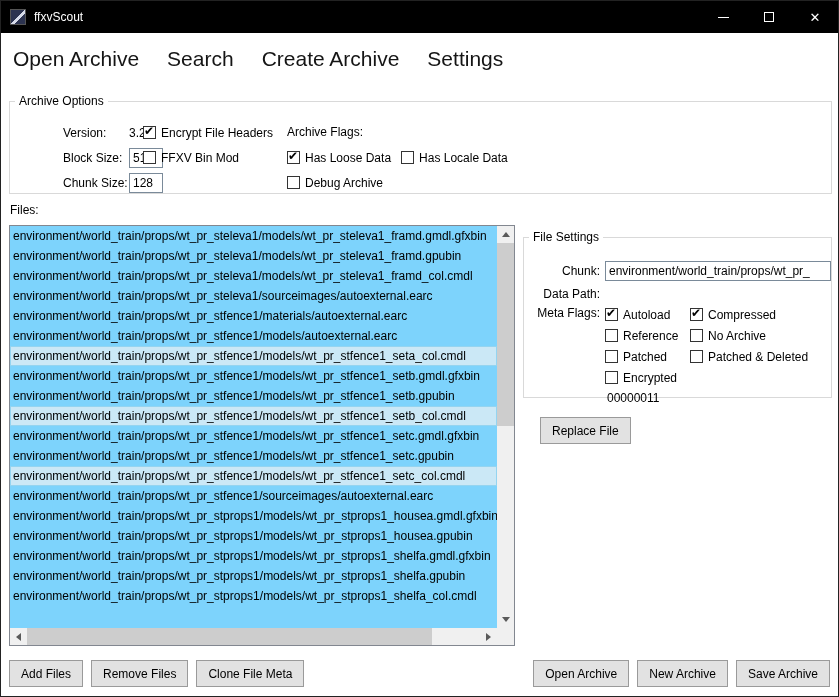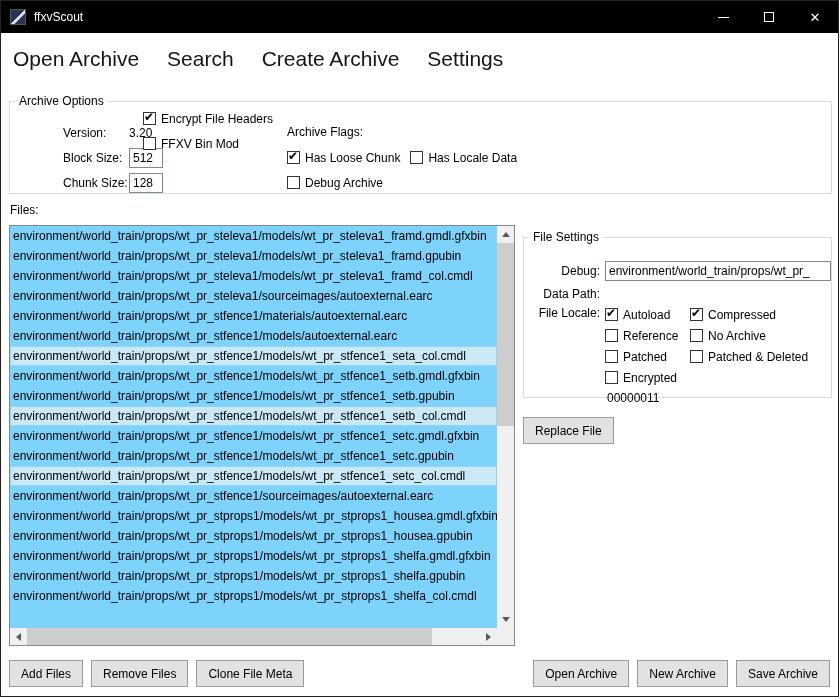--- a/index.html
+++ b/index.html
@@ -32,21 +32,21 @@
   
   .cb-row { display:inline-flex; align-items:center; height:21px; font-size:12px; color:#000; cursor:default; white-space:nowrap; }
   .cb { position:relative; width:13px; height:13px; border:1px solid #333; background:#fff; margin-right:5px; flex:0 0 auto; }
   .cb.checked::after { content:"✔"; position:absolute; left:0; top:-3px; font-size:12px; color:#000; }
 
   
   #archive-options { left:8px; top:93px; width:823px; height:100px; }
   .ao-col1 { position:absolute; left:33px; top:14px;margin-left:20px; }
   .field-row { display:flex; align-items:center; height:21px; margin-bottom:4px; }
   .ao-col1 .lbl { width:66px; }
-  .ao-col2 { position:absolute; left:133px; top:0; }
+  .ao-col2 { position:absolute; left:133px; top:14px; }
   .ao-col2 .cb-row { display:flex; margin-bottom:4px; }
   .ao-col3 { position:absolute; left:277px; top:14px; }
   .ao-col3 .hdr { height:21px; line-height:21px; margin-bottom:4px; }
   .flag-row { display:flex; gap:10px; height:21px; margin-bottom:4px; }
 
   
   .files-label { position:absolute; left:9px; top:202px; font-size:12px; color:#000; }
 
   
   .listbox { position:absolute; left:8px; top:224px; width:506px; height:421px; border:1px solid #828790; background:#7dd3fc; }
@@ -70,21 +70,21 @@
   #file-settings { left:522px; top:229px; width:309px; height:168px; }
   .fs-row { position:absolute; display:flex; align-items:center; height:21px; }
   .fs-label { width:70px; text-align:right; margin-right:5px; font-size:12px; }
   .fs-input { width:226px; }
   .fs-flags-label { position:absolute; top:62px; left:6px; width:70px; text-align:right; font-size:12px; }
   .flags-grid { position:absolute; top:60px; left:81px; display:grid; grid-template-columns:85px auto; }
   .flags-value { position:absolute; top:147px; left:83px; font-size:12px; }
 
   
   .btn { height:27px; padding:0 11px; background:#e2e2e2; border:1px solid #9a9a9a; font-size:12px; font-family:inherit; color:#000; cursor:default; }
-  .replace-btn { position:absolute; left:522px; top:416px; }
+  .replace-btn { position:absolute; left:539px; top:416px; }
   .bottom-left { position:absolute; left:8px; top:659px; display:flex; gap:8px; }
   .bottom-right { position:absolute; right:8px; top:659px; display:flex; gap:8px; }
 </style>
 </head>
 <body>
 
 <div class="window">
 
   <div class="titlebar">
     <div class="app-icon"></div>
@@ -133,21 +133,21 @@
       <label class="cb-row">
         <span class="cb"></span>
         <span>FFXV Bin Mod</span>
       </label>
     </div>
     <div class="ao-col3">
       <div class="lbl hdr">Archive Flags:</div>
       <div class="flag-row">
         <label class="cb-row">
           <span class="cb checked"></span>
-          <span>Has Loose Chunk</span>
+          <span>Has Loose Data</span>
         </label>
         <label class="cb-row">
           <span class="cb"></span>
           <span>Has Locale Data</span>
         </label>
       </div>
       <div class="flag-row">
         <label class="cb-row">
           <span class="cb"></span>
           <span>Debug Archive</span>
@@ -197,27 +197,27 @@
       <div class="sb-arrow" style="right:0;">
           <span class="tri-right"></span>
         </div>
     </div>
     <div class="corner"></div>
   </div>
 
   <fieldset class="groupbox" id="file-settings">
     <legend>File Settings</legend>
     <div class="fs-row" style="top:16px; left:6px;">
-      <span class="fs-label">Debug:</span>
+      <span class="fs-label">Chunk:</span>
       <input class="tb fs-input" value="environment/world_train/props/wt_pr_" style="">
     </div>
     <div class="fs-row" style="top:39px; left:6px;">
       <span class="fs-label">Data Path:</span>
     </div>
-    <div class="fs-flags-label">File Locale:</div>
+    <div class="fs-flags-label">Meta Flags:</div>
     <div class="flags-grid">
         <label class="cb-row">
           <span class="cb checked"></span>
           <span>Autoload</span>
         </label>
         <label class="cb-row">
           <span class="cb checked"></span>
           <span>Compressed</span>
         </label>
         <label class="cb-row">

